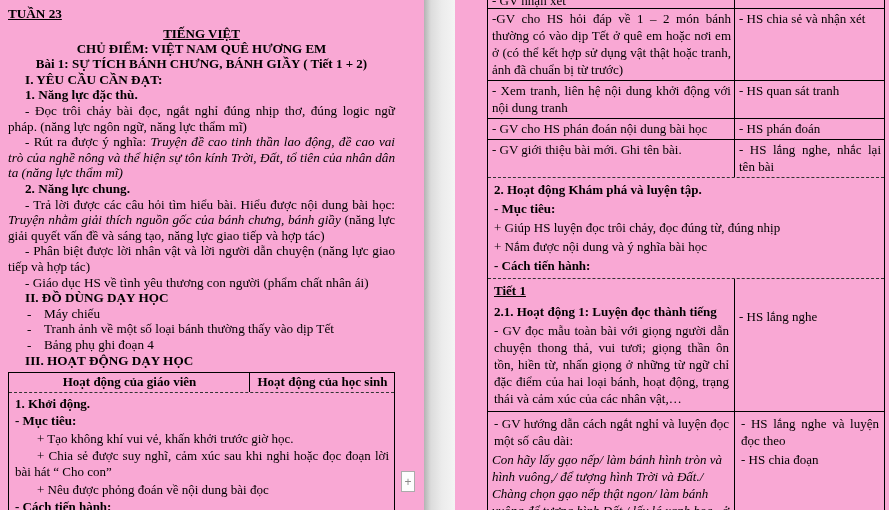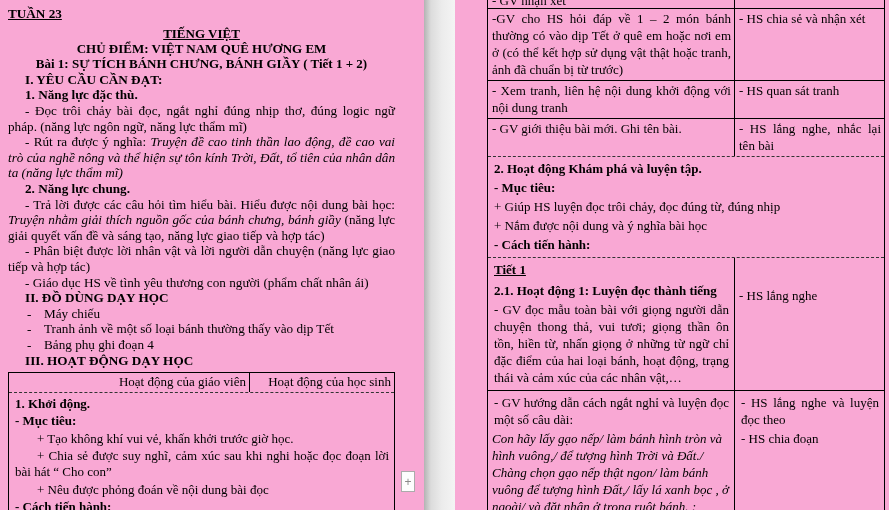--- a/index.html
+++ b/index.html
@@ -23,21 +23,21 @@
   .dlist .mark{width:17px;flex:0 0 17px;}
 
   
   .tbl{border:1px solid #000;font-size:13px;}
   .trow{display:flex;}
   .bsolid{border-bottom:1px solid #000;}
   .bdash{border-bottom:1px dashed #333;}
   .cell{padding:1px 3px 2px 4px;}
   .cgv{box-sizing:border-box;border-right:1px solid #000;}
   .chs{box-sizing:border-box;flex:1;}
-  .thead{font-weight:normal;text-align:right;}
+  .thead{font-weight:bold;text-align:center;}
   .jt{text-align:justify;}
   .b{font-weight:bold;}
   .u{text-decoration:underline;}
   p.m0{margin:2px;}
   .indent-plus{padding-left:22px;text-indent:-0px;}
 
   
   .tbl-left{margin:4px 0 0 0;width:387px;line-height:15.6px;box-sizing:border-box;border-bottom:none;}
   .tbl-left .cgv{width:241px;flex:0 0 241px;}
   
@@ -127,20 +127,24 @@
       <div class="trow bsolid">
         <div class="cell cgv jt">-GV cho HS hỏi đáp về 1 – 2 món bánh thường có vào dịp Tết ở quê em hoặc nơi em ở (có thể kết hợp sử dụng vật thật hoặc tranh, ảnh đã chuẩn bị từ trước)</div>
         <div class="cell chs">- HS chia sẻ và nhận xét</div>
       </div>
 
       <div class="trow bsolid">
         <div class="cell cgv jt">- Xem tranh, liên hệ nội dung khởi động với nội dung tranh</div>
         <div class="cell chs">- HS quan sát tranh</div>
       </div>
 
+      <div class="trow bsolid">
+        <div class="cell cgv">- GV cho HS phán đoán nội dung bài học</div>
+        <div class="cell chs">- HS phán đoán</div>
+      </div>
 
       <div class="trow bdash">
         <div class="cell cgv">- GV giới thiệu bài mới. Ghi tên bài.</div>
         <div class="cell chs jt">- HS lắng nghe, nhắc lại tên bài</div>
       </div>
 
       <div class="bdash">
         <div class="cell">
           <p class="m0 b">2. Hoạt động Khám phá và luyện tập.</p>
           <p class="m0 b">- Mục tiêu:</p>

